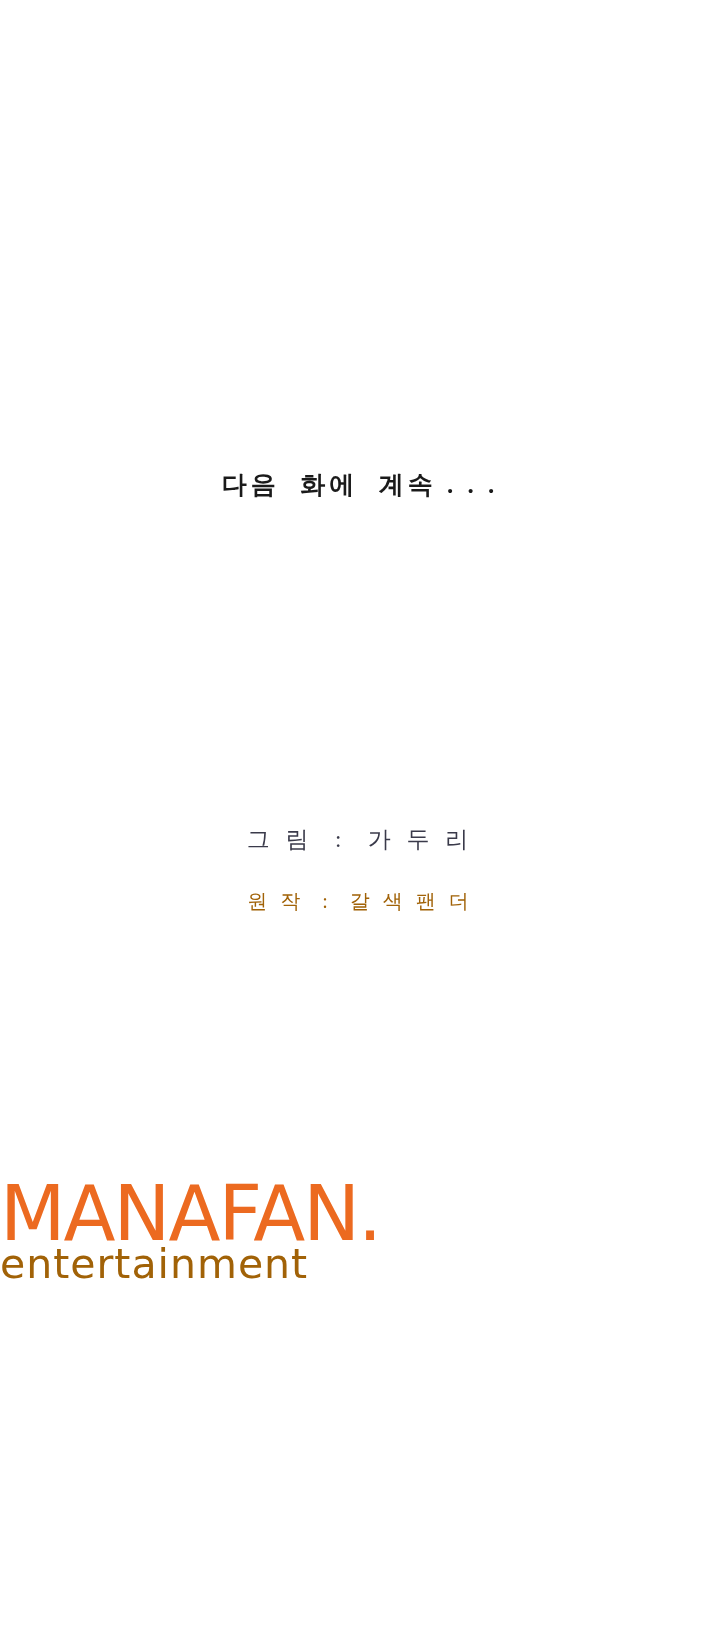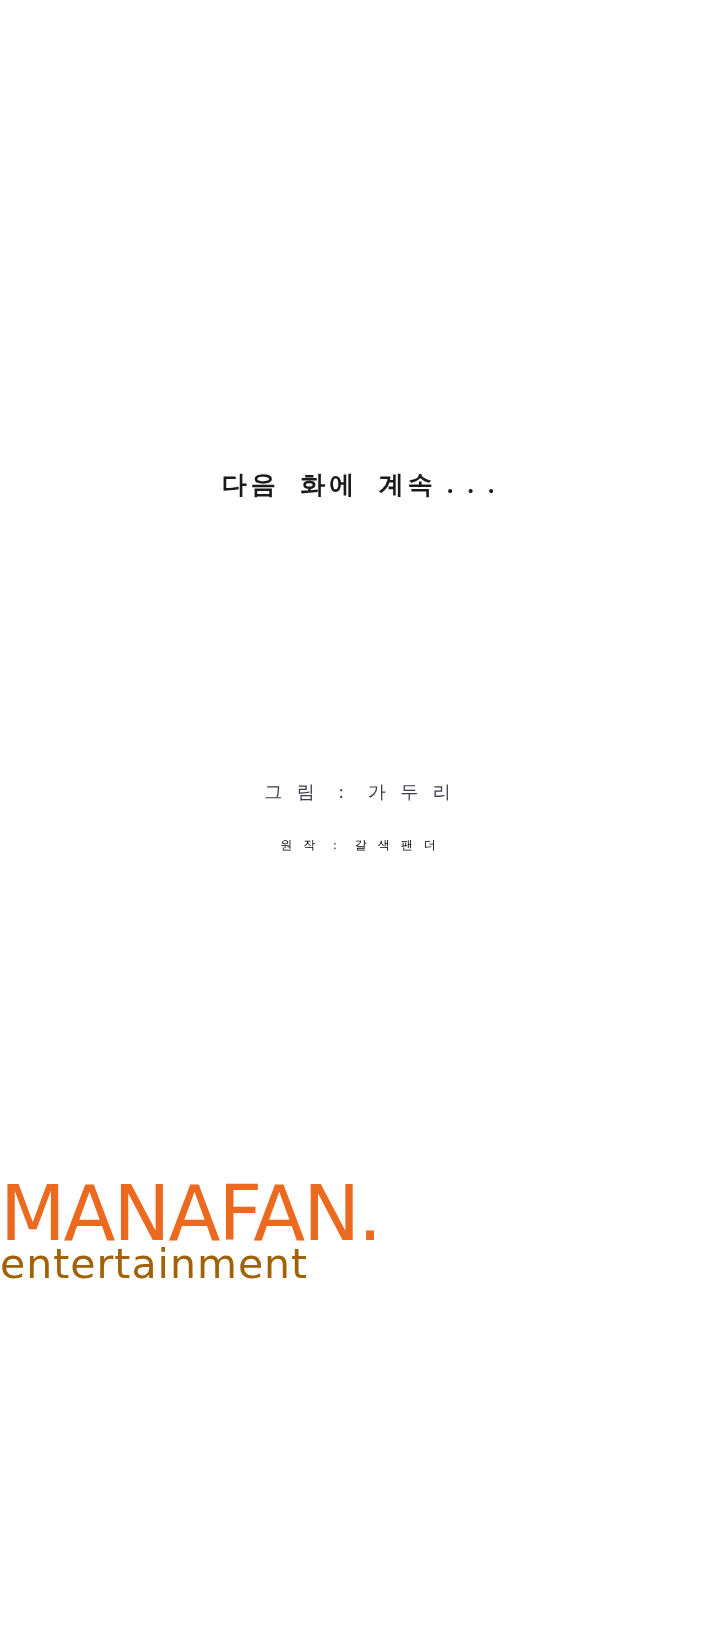--- a/index.html
+++ b/index.html
@@ -44,28 +44,29 @@
     left: 0;
     width: 720px;
     text-align: center;
   }
   .credit-line {
     font-family: "Liberation Serif", serif;
     color: #3a3a4a;
     white-space: pre;
   }
   .credit-line.primary {
-    font-size: 18px;
+    font-size: 23px;
     letter-spacing: 5px;
     margin-bottom: 33px;
+    margin-top: 44px;
   }
   .credit-line.secondary {
-    font-size: 12px;
+    font-size: 20px;
     letter-spacing: 4px;
-    color: #000000;
+    color: #a16207;
     margin-top: 20px;
   }
 
   
   .logo-wrap {
     position: absolute;
     top: 1178px;
     left: 0;
     width: 720px;
     display: flex;

